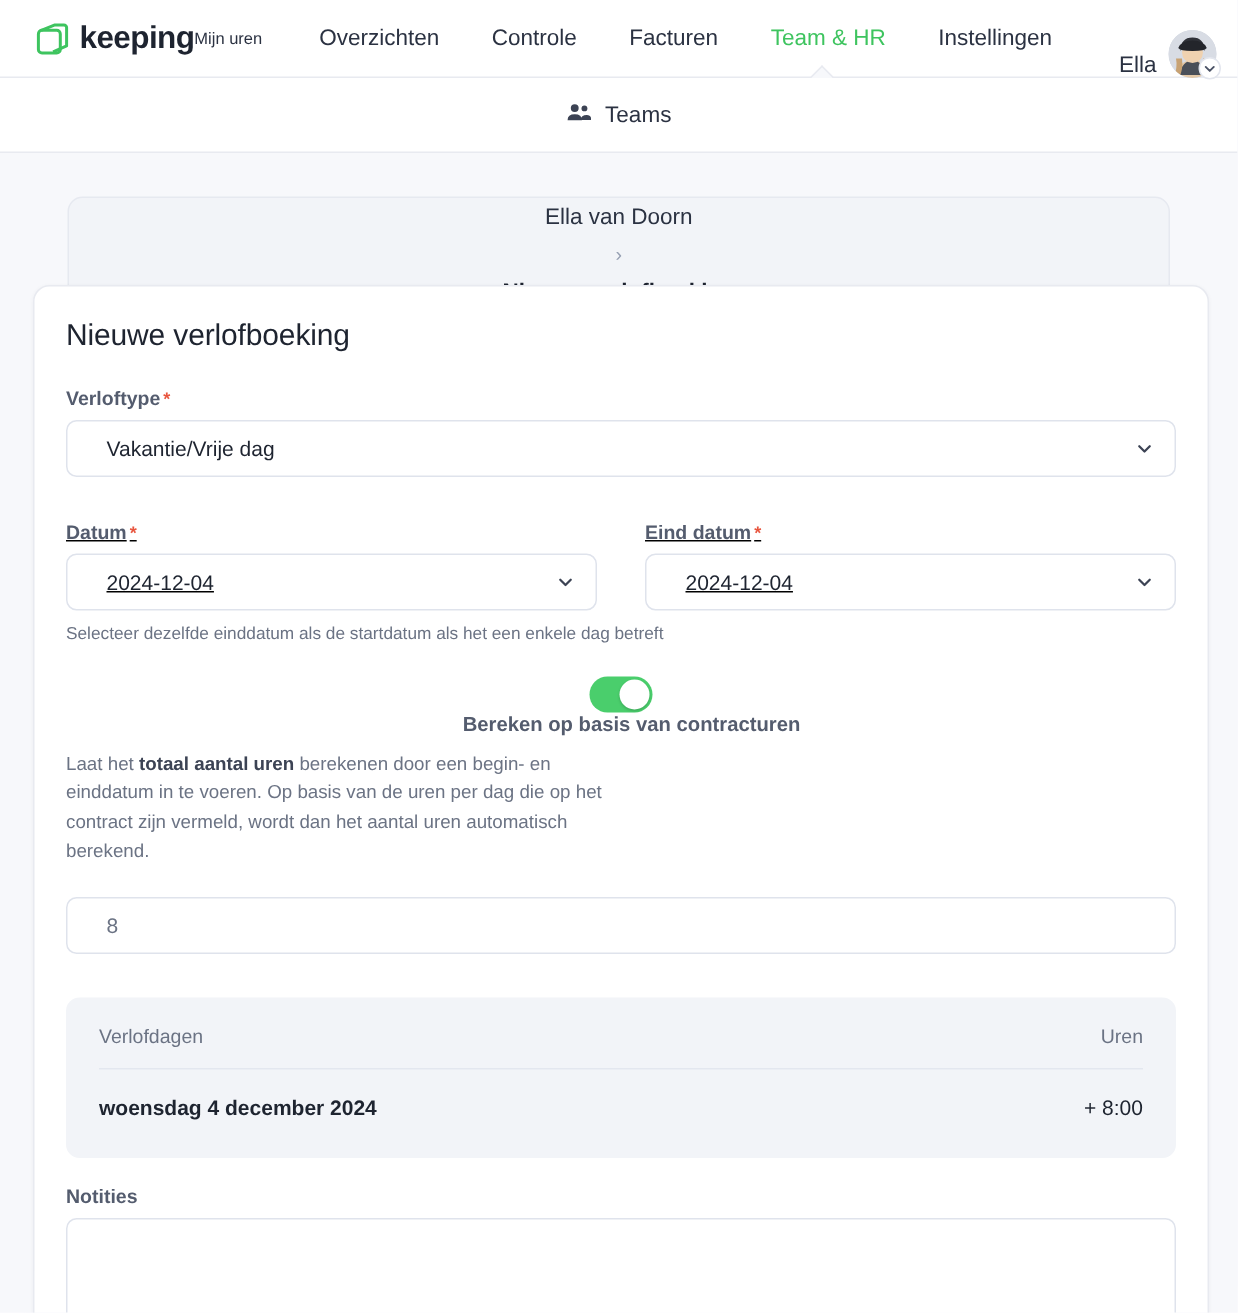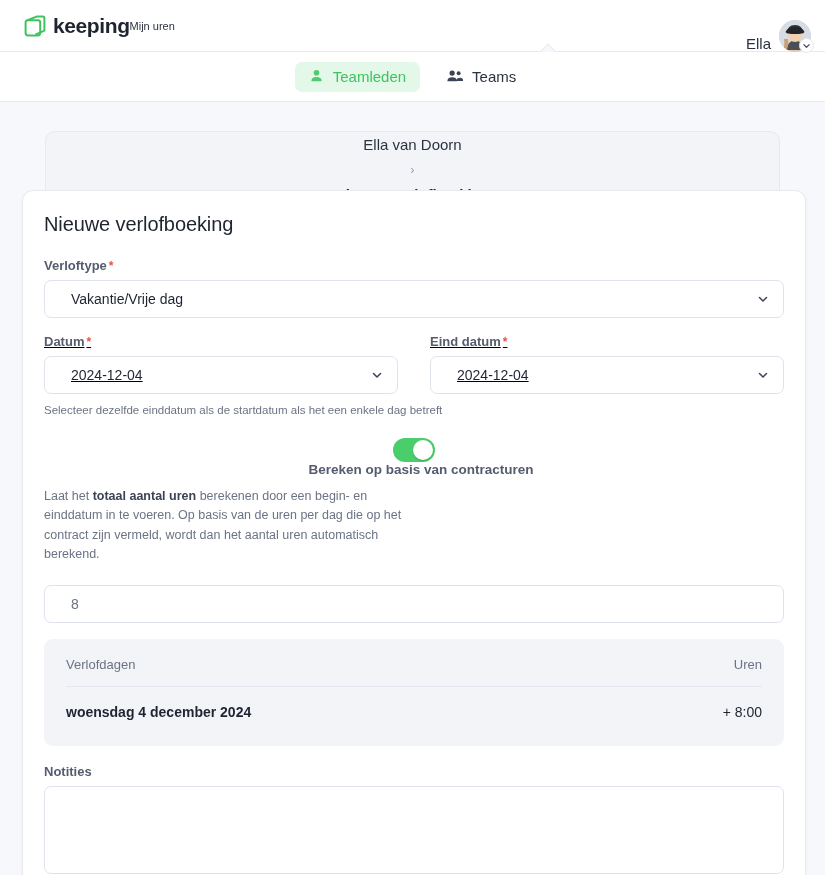--- a/index.html
+++ b/index.html
@@ -103,21 +103,21 @@
     box-shadow: 0 1px 3px rgba(25,35,60,0.05);
     padding: 22px 21px 0 21px;
     z-index: 3;
     overflow: hidden;
   }
   .card-title {
     font-size: 20px; color: #1e2430; font-weight: normal;
     margin: 0 0 22px 0; letter-spacing: -0.1px;
   }
 
-  .field { margin-bottom: 16px; }
+  .field { margin-bottom: 29px; }
   .label {
     display: block; font-size: 13px; color: #545c6e; font-weight: bold;
     margin-bottom: 7px;
   }
   .req { color: #e8553e; font-weight: bold; margin-left: 2px; font-size: 12px; }
 
   .control {
     position: relative;
     height: 38px;
     border: 1px solid #dfe3ec;
@@ -201,20 +201,27 @@
       <span class="brand-logo">
         <svg width="26" height="26" viewBox="0 0 26 26">
           <path d="M5.5 7.2 L14.6 3.6 L20.6 3.6 A1.8 1.8 0 0 1 22.4 5.4 L22.4 17.6 L13.4 21.6" fill="none" stroke="#3ec45f" stroke-width="2" stroke-linejoin="round"></path>
           <rect x="3.6" y="7.2" width="14.6" height="15.2" rx="2.4" fill="none" stroke="#3ec45f" stroke-width="2"></rect>
         </svg>
       </span>
       <span class="brand-name">keeping</span>
       <span class="brand-sub">Mijn uren</span>
     </div>
 
+    <div class="nav">
+      <div class="nav-item">Overzichten</div>
+      <div class="nav-item">Controle</div>
+      <div class="nav-item">Facturen</div>
+      <div class="nav-item active">Team &amp; HR</div>
+      <div class="nav-item">Instellingen</div>
+    </div>
 
     <div class="user-area">
       <span class="user-name">Ella</span>
       <span class="avatar-wrap">
         <span class="avatar">
           <svg width="32" height="32" viewBox="0 0 32 32">
             <defs>
               <clipPath id="avclip">
                   <circle cx="16" cy="16" r="16"></circle>
                 </clipPath>
@@ -236,29 +243,20 @@
             <path d="M2 4 L5 7 L8 4" fill="none" stroke="#4a5265" stroke-width="1.4" stroke-linecap="round" stroke-linejoin="round"></path>
           </svg>
         </span>
       </span>
     </div>
 
     <span class="nav-notch"></span>
   </div>
 
   <div class="subnav">
-    <div class="subnav-item active">
-      <span>
-        <svg width="15" height="15" viewBox="0 0 16 16">
-          <circle cx="8" cy="5" r="3" fill="#52c96f"></circle>
-          <path d="M2.5 14 q0 -4.4 5.5 -4.4 q5.5 0 5.5 4.4 z" fill="#52c96f"></path>
-        </svg>
-      </span>
-      <span>Teamleden</span>
-    </div>
     <div class="subnav-item">
       <span>
         <svg width="17" height="15" viewBox="0 0 18 16">
           <circle cx="6.5" cy="5.4" r="2.8" fill="#3c4354"></circle>
           <path d="M1.4 14 q0 -4.2 5.1 -4.2 q5.1 0 5.1 4.2 z" fill="#3c4354"></path>
           <circle cx="13.4" cy="5.6" r="2.1" fill="#3c4354"></circle>
           <path d="M10.6 13.9 q0.4 -3.6 4.5 -3.6 q3.2 0 3.2 3.6 z" fill="#3c4354"></path>
         </svg>
       </span>
       <span>Teams</span>

